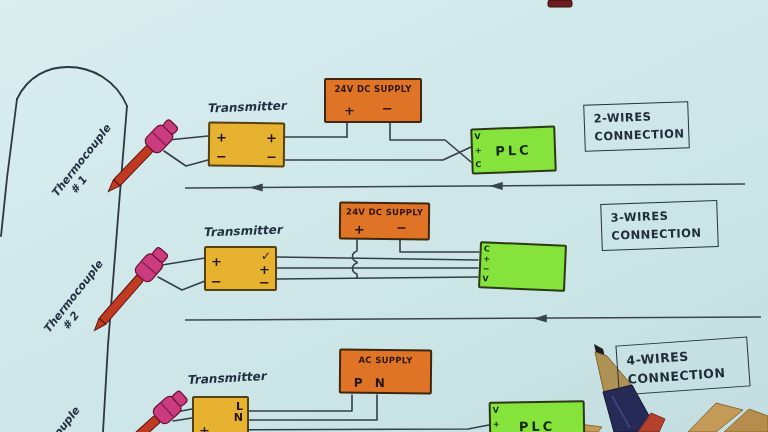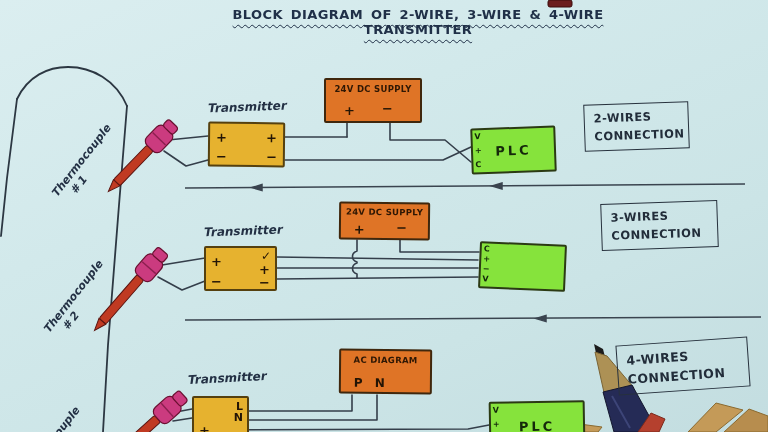--- a/index.html
+++ b/index.html
@@ -117,21 +117,20 @@
     </g>
 
     <g>
       <polygon points="556,432 572,423 602,427 598,432" fill="#c49a58" stroke="#8a6a30" stroke-width="1"></polygon>
       <polygon points="638,432 651,413 665,419 659,432" fill="#b5402e" stroke="#7c2a1c" stroke-width="1"></polygon>
       <polygon points="688,432 716,403 743,410 716,432" fill="#c49a58" stroke="#8a6a30" stroke-width="1"></polygon>
       <polygon points="724,432 749,409 768,416 768,432" fill="#b78d4e" stroke="#8a6a30" stroke-width="1"></polygon>
     </g>
   </svg>
 
-  <div class="abs title">BLOCK DIAGRAM OF 2-WIRE, 3-WIRE &amp; 4-WIRE TRANSMITTER</div>
 
   <div class="hand-label" style="left:208px; top:100px; transform:rotate(-2deg);">Transmitter</div>
 
   <div class="box t-box" style="left:208px; top:122px; width:77px; height:45px; transform:rotate(.6deg);">
     <span class="term" style="left:6px; top:7px;">+</span>
     <span class="term" style="left:6px; top:26px;">−</span>
     <span class="term" style="right:6px; top:7px;">+</span>
     <span class="term" style="right:6px; top:26px;">−</span>
   </div>
 
@@ -194,21 +193,21 @@
 
   <div class="hand-label" style="left:188px; top:371px; transform:rotate(-3deg);">Transmitter</div>
 
   <div class="box t-box" style="left:192px; top:396px; width:57px; height:40px;">
     <span class="term" style="right:4px; top:3px; font-size:11px;">L</span>
     <span class="term" style="right:4px; top:14px; font-size:11px;">N</span>
     <span class="term" style="left:5px; top:26px;">+</span>
   </div>
 
   <div class="box s-box" style="left:339px; top:349px; width:93px; height:45px; transform:rotate(.5deg);">
-    <span class="s-label">AC DIAGRAM</span>
+    <span class="s-label">AC SUPPLY</span>
     <span class="term" style="left:13px; bottom:3px; font-size:12px;">P</span>
     <span class="term" style="left:34px; bottom:3px; font-size:12px;">N</span>
   </div>
 
   <div class="box p-box" style="left:489px; top:401px; width:96px; height:44px; transform:rotate(-1deg);">
     <span class="plc-label" style="top:16px;">PLC</span>
     <span class="plc-term" style="top:3px;">V</span>
     <span class="plc-term" style="top:17px;">+</span>
   </div>
 

